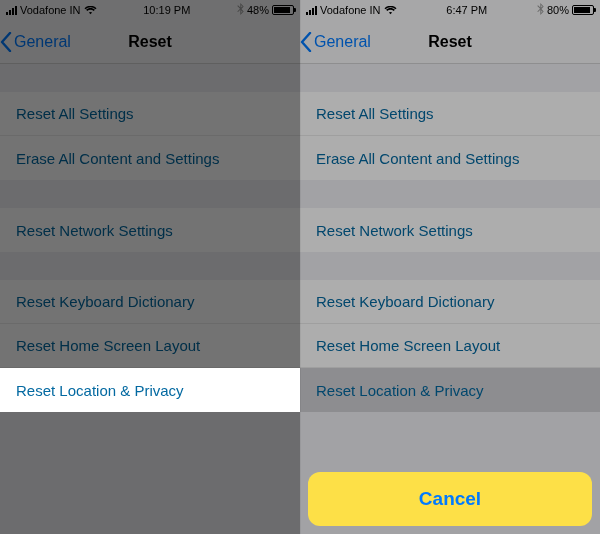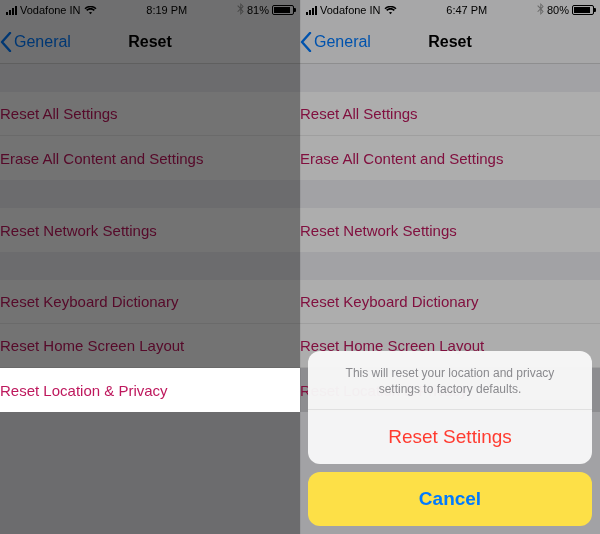--- a/index.html
+++ b/index.html
@@ -81,22 +81,22 @@
     font-size: 16px; font-weight: 600; color: #000;
     pointer-events: none;
   }
 
   
   .list { margin-top: 28px; }
   .section { margin-bottom: 28px; background: #fff; }
   .section .row {
     height: 44px;
     display: flex; align-items: center;
-    padding: 0 0;
-    color: #be185d;
+    padding: 0 16px;
+    color: #0369a1;
     font-size: 15px;
     border-bottom: 1px solid rgba(0,0,0,0.08);
     background: #fff;
   }
   .section .row:last-child { border-bottom: none; }
   .row.highlight-dark { background: #d0d0d4; }
 
   
   .dim {
     position: absolute; inset: 0;
@@ -164,28 +164,28 @@
             <i></i>
             <i></i>
           </span>
         <span>Vodafone IN</span>
         <span class="wifi">
           <svg width="13" height="9" viewBox="0 0 13 9">
               <path d="M6.5 8.2L4.9 6.6c.9-.9 2.3-.9 3.2 0L6.5 8.2zM3.3 5c1.8-1.8 4.6-1.8 6.4 0l1.2-1.2C8.5 1.4 4.5 1.4 2.1 3.8L3.3 5zM.5 2.2C3.8-1.1 9.2-1.1 12.5 2.2l-1 1C8.8.5 4.2.5 1.5 3.2l-1-1z" fill="#000"></path>
             </svg>
         </span>
       </div>
-      <div>8:19 PM</div>
+      <div>10:19 PM</div>
       <div class="sb-right">
         <span>
           <svg width="7" height="12" viewBox="0 0 7 12">
               <path d="M3.3 0v4.6L1 2.3.3 3 3 5.7.3 8.4 1 9.1l2.3-2.3V12l3.4-3.4L4.5 6l2.2-2.6L3.3 0zm1 2.1l1.2 1.3L4.3 4.6V2.1zm0 7.8V7.4l1.2 1.2L4.3 9.9z" fill="#9a9a9a"></path>
             </svg>
         </span>
-        <span>81%</span>
+        <span>48%</span>
         <span class="battery">
             <span class="fill" style="width:80%"></span>
           </span>
       </div>
     </div>
 
     <div class="navbar">
       <div class="back">
         <svg width="12" height="20" viewBox="0 0 12 20">
             <path d="M10 1L2 10l8 9" stroke="#007aff" stroke-width="2.4" fill="none" stroke-linecap="round" stroke-linejoin="round"></path>
@@ -288,26 +288,20 @@
           </div>
         <div class="row highlight-dark">
             <span>Reset Location &amp; Privacy</span>
           </div>
       </div>
     </div>
 
     <div class="sheet-backdrop"></div>
 
     <div class="sheet">
-      <div class="sheet-group">
-        <div class="sheet-msg">This will reset your location and privacy settings to factory defaults.</div>
-        <div class="sheet-btn destructive">
-            <span>Reset Settings</span>
-          </div>
-      </div>
       <div class="sheet-cancel">
           <span>Cancel</span>
         </div>
     </div>
   </div>
 
 </div>
 
 <div class="divider-vert"></div>
 

